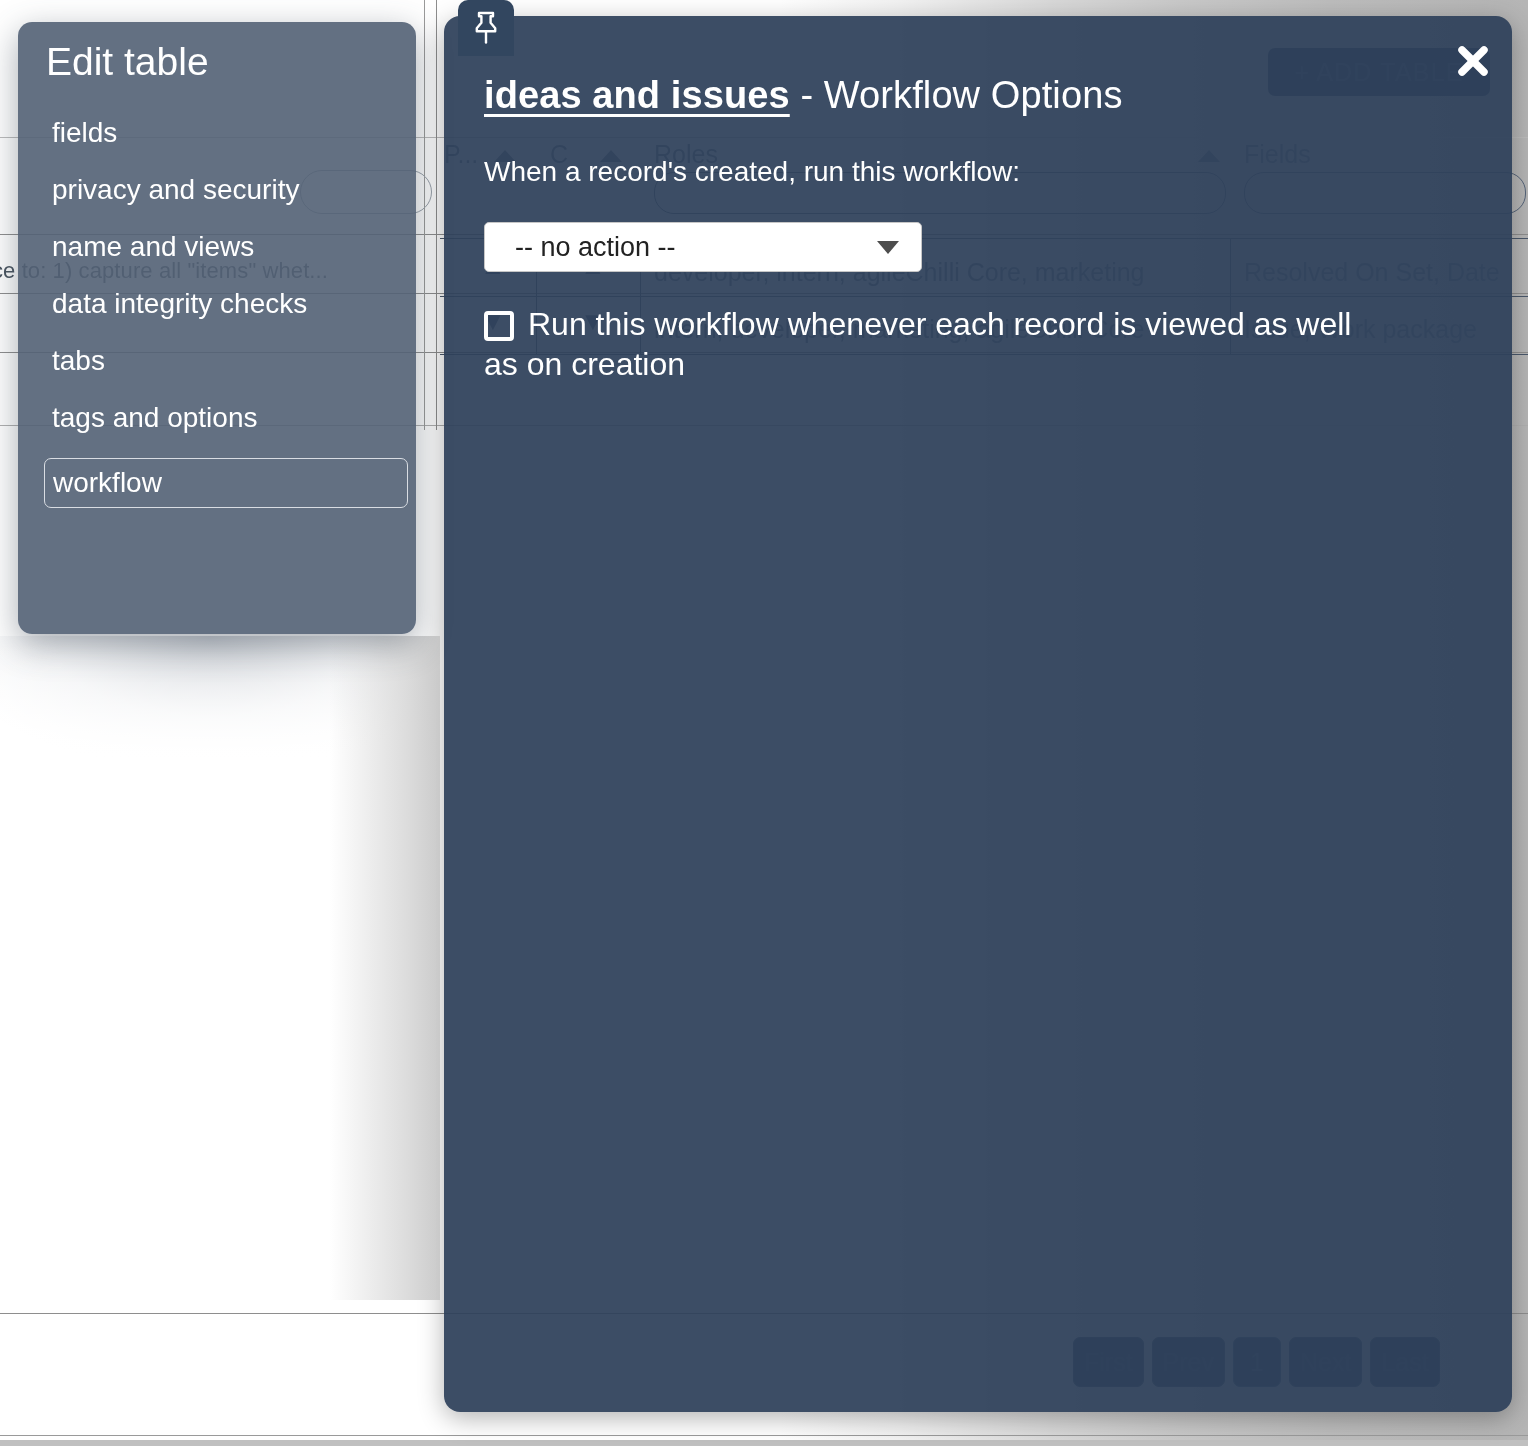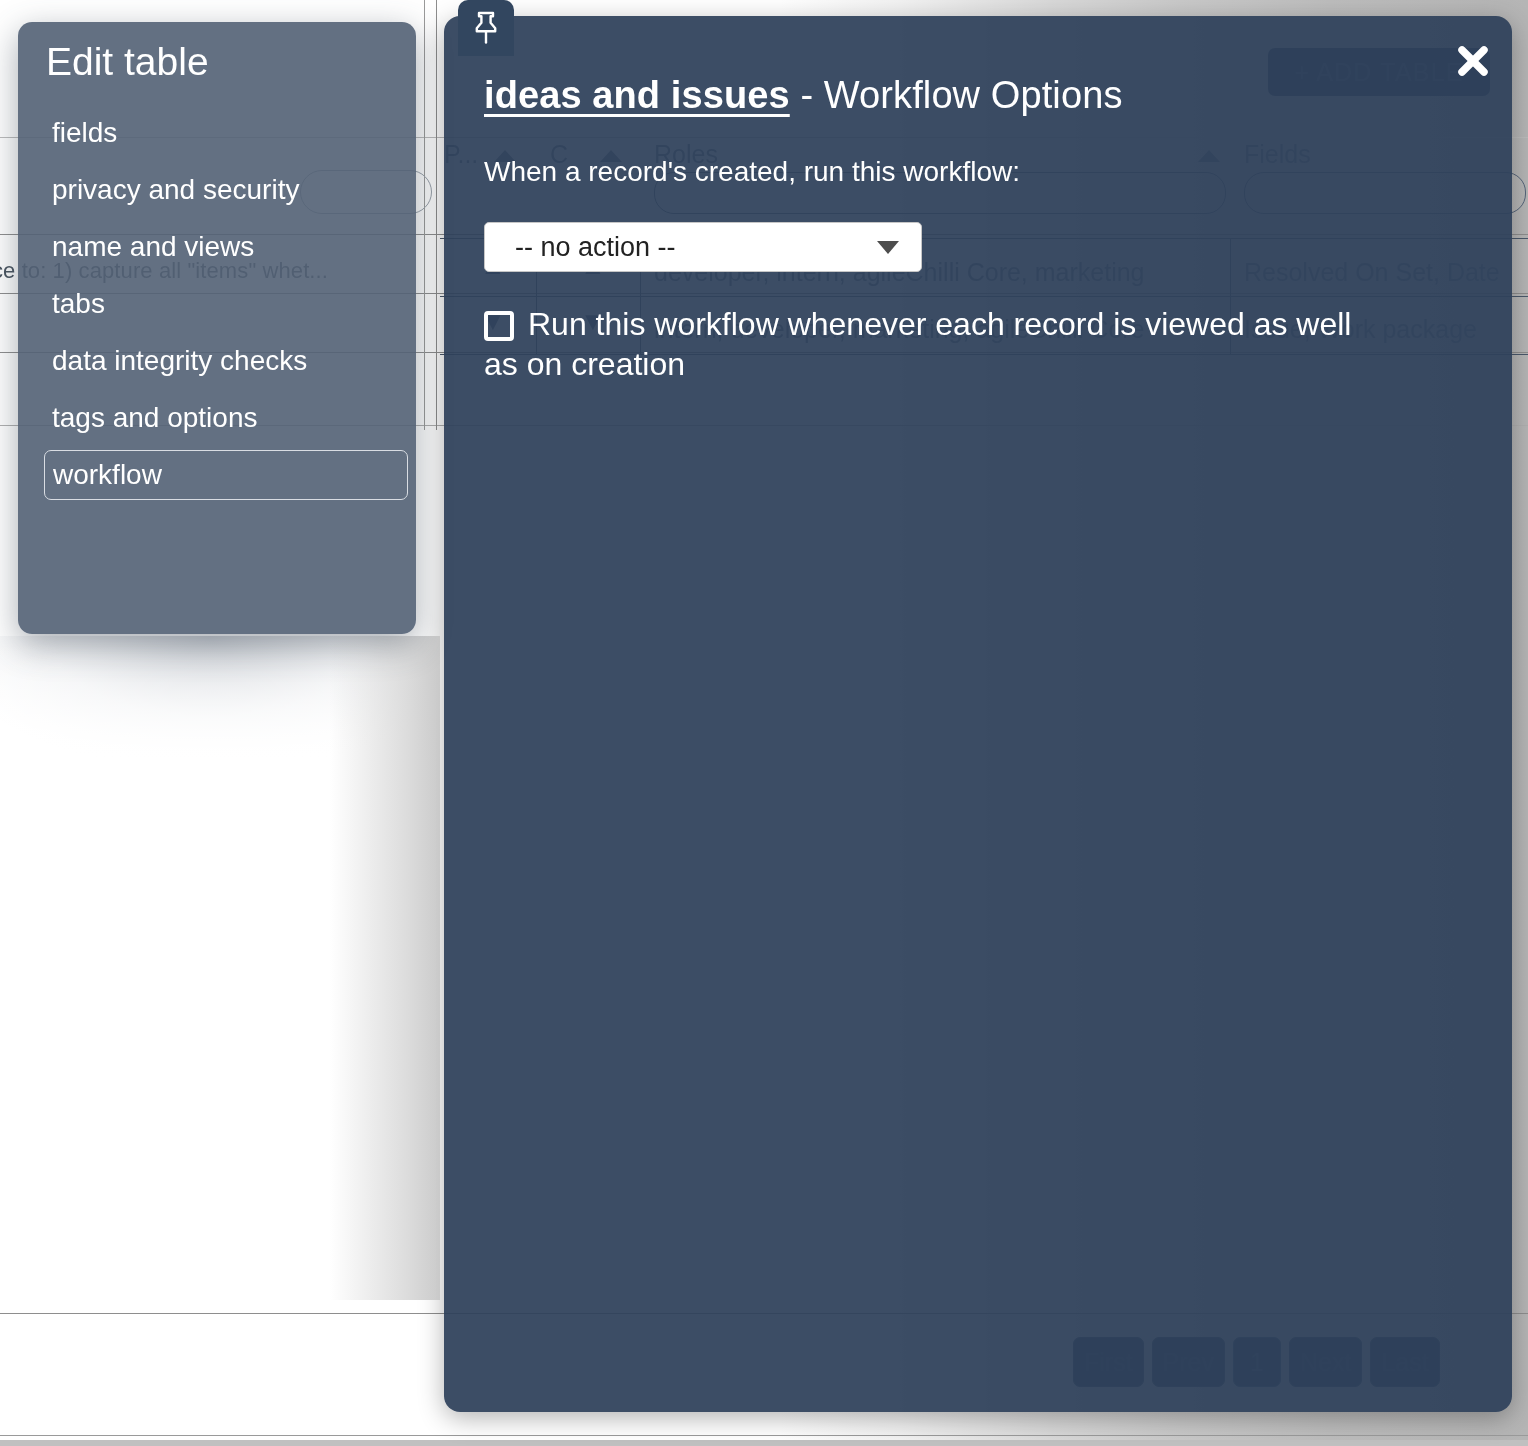--- a/index.html
+++ b/index.html
@@ -332,21 +332,21 @@
     display: flex;
     align-items: center;
     padding-left: 34px;
     box-sizing: border-box;
     font-size: 28px;
     color: #ffffff;
     cursor: pointer;
     white-space: nowrap;
   }
   .ep-item.selected {
-    margin: 4px 8px 0 26px;
+    margin: 12px 8px 0 26px;
     padding-left: 8px;
     border: 1px solid #d9dde3;
     border-radius: 7px;
     height: 50px;
   }
 
   
   .panel-fade {
     position: absolute;
     left: 0;
@@ -495,24 +495,24 @@
       <div class="ep-item">
         <span>fields</span>
       </div>
       <div class="ep-item">
         <span>privacy and security</span>
       </div>
       <div class="ep-item">
         <span>name and views</span>
       </div>
       <div class="ep-item">
+        <span>data integrity checks</span>
+      </div>
+      <div class="ep-item">
         <span>tabs</span>
-      </div>
-      <div class="ep-item">
-        <span>data integrity checks</span>
       </div>
       <div class="ep-item">
         <span>tags and options</span>
       </div>
       <div class="ep-item selected">
         <span>workflow</span>
       </div>
     </div>
   </div>
 

